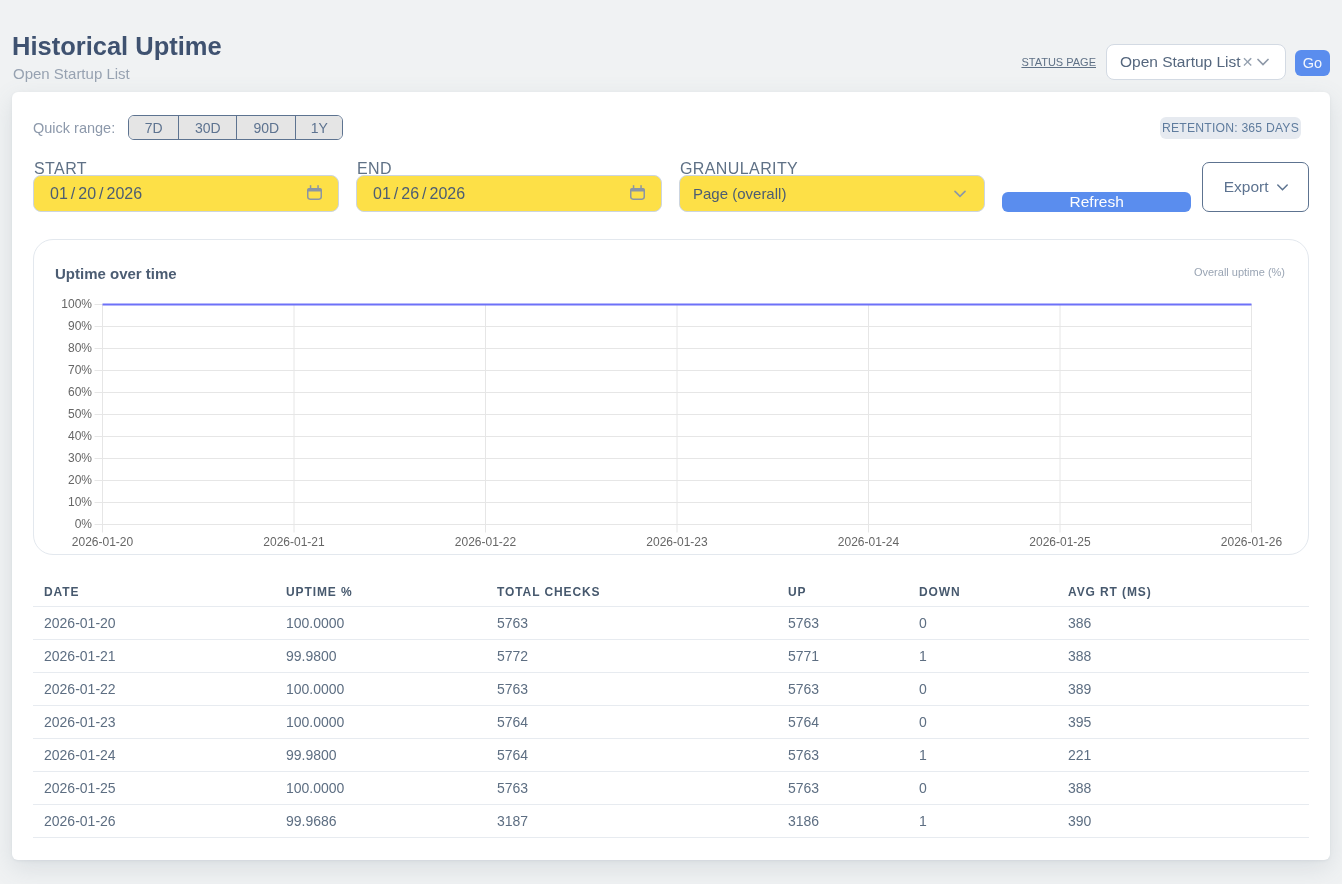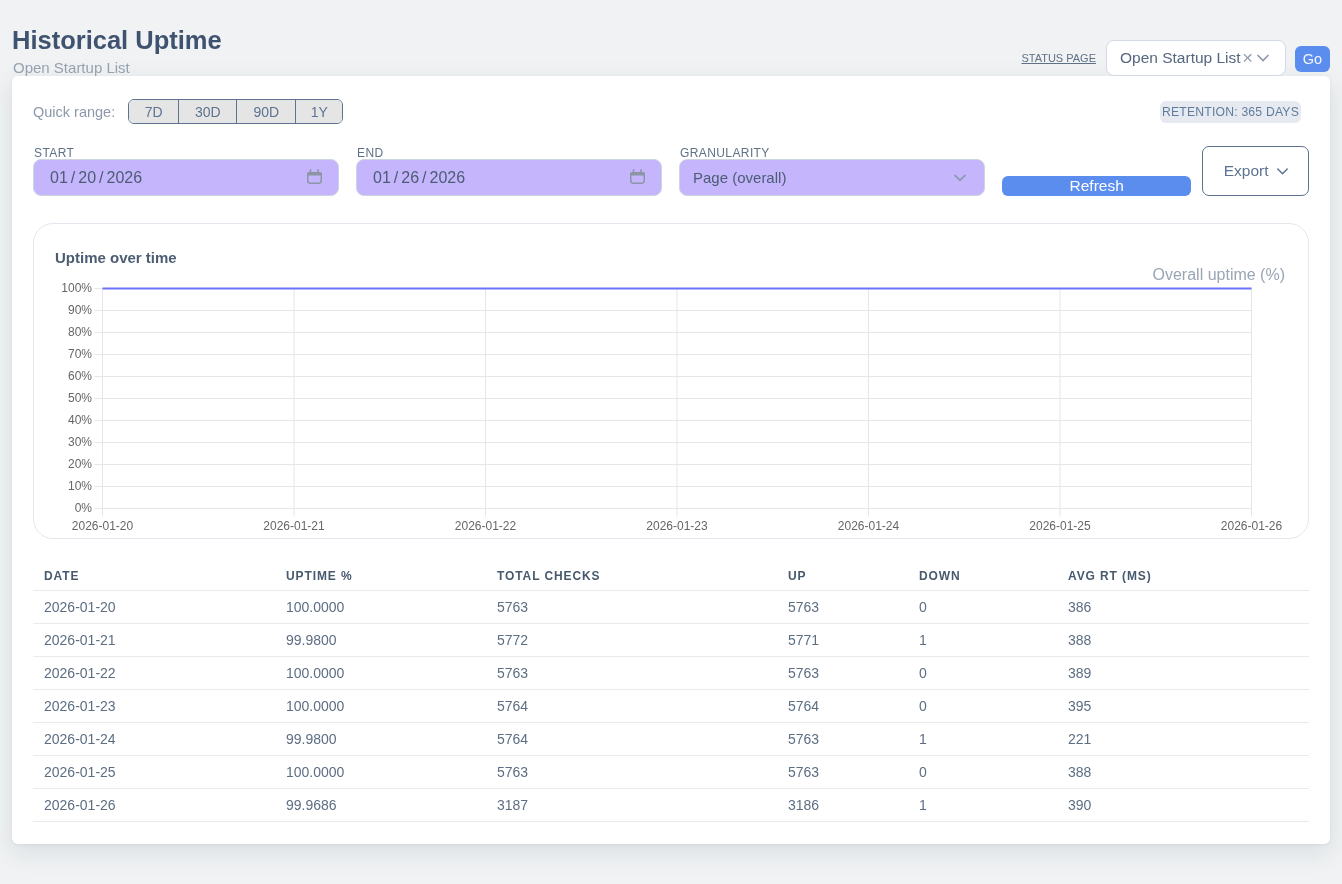--- a/index.html
+++ b/index.html
@@ -4,21 +4,21 @@
 <style>
 * { box-sizing: border-box; margin: 0; padding: 0; }
 html,body { width:1342px; height:884px; overflow:hidden; }
 body {
   background:#f0f2f3;
   font-family:"Liberation Sans", sans-serif;
   color:#4c5d73;
 }
 .page { padding:0 12px; }
 
-.topbar { display:flex; justify-content:space-between; align-items:flex-end; padding-top:5px; height:76px; }
+.topbar { display:flex; justify-content:space-between; align-items:center; padding-top:5px; height:76px;margin-top:16px; }
 h1 { font-size:25.5px; line-height:30px; font-weight:bold; color:#3f5270; }
 .sub { font-size:15px; line-height:17px; color:#97a2b1; margin-top:4px; margin-left:1px; }
 .sp-wrap { display:flex; align-items:center; margin-top:10px; }
 .sp-label { font-size:11px; color:#5f7186; letter-spacing:0; margin-right:10px;text-decoration:underline; }
 .sp-select { width:180px; height:36px; background:#fff; border:1px solid #d3dae3; border-radius:8px; display:flex; align-items:center; padding:0 17px 0 13px; }
 .sp-select .txt { font-size:15.5px; color:#55677e; white-space:nowrap; }
 .sp-select .x { font-size:14px; color:#94a0af; margin-left:1px; }
 .sp-select .chev { margin-left:4px; flex-shrink:0; }
 .go { width:35px; height:26px; margin-left:9px; margin-top:2px; background:#5a8dee; border:none; border-radius:6px; color:#f2f6fd; font-size:14.5px; font-family:inherit; }
 
@@ -27,33 +27,33 @@
 .row1 { display:flex; align-items:center; height:25px; }
 .ql { font-size:14.5px; color:#8d99ab; margin-right:13px; }
 .btngroup { display:flex; border:1px solid #5d7390; border-radius:6px; overflow:hidden; height:25px; }
 .btngroup button { background:#e5e5e5; border:none; border-left:1px solid #5d7390; color:#5d7390; font-size:14px; font-family:inherit; padding:0; text-align:center; }
 .btngroup button:first-child { border-left:none; }
 .bg1{width:49px;} .bg2{width:58px;} .bg3{width:59px;} .bg4{width:47px;}
 .badge { margin-left:auto; margin-right:8px; height:22px; background:#e6eaf0; border-radius:6px; display:flex; align-items:center; padding:0 2px; font-size:12.2px; color:#5f7c9e; letter-spacing:0.2px; }
 
 .row2 { display:flex; margin-top:22px; align-items:flex-end; }
 .field { margin-right:17px; }
-.flabel { font-size:12px; line-height:12px; color:#5f7186; letter-spacing:0.4px; margin-left:1px; }
-.fbox { width:306px; height:37px; border:1px solid #ccd5e0; border-radius:8px; background:#c4b5fd; display:flex; align-items:center; padding:0 13px; font-size:15px; color:#4c5d73; }
+.flabel { font-size:16px; line-height:12px; color:#5f7186; letter-spacing:0.4px; margin-left:1px; }
+.fbox { width:306px; height:37px; border:1px solid #ccd5e0; border-radius:8px; background:#fde047; display:flex; align-items:center; padding:0 13px; font-size:15px; color:#4c5d73; }
 .fbox .grow { flex:1; }
 .fbox.date { padding-left:16px; font-size:16px; }
 .sl { font-style:normal; margin:0 3px; }
 .cal { margin-right:3px; margin-bottom:3px; }
 .refresh { width:190px; height:20px; background:#5a8dee; color:#fdfdfe; border:none; border-radius:6px; font-size:15.5px; font-family:inherit; margin-right:11px; }
 .export { width:107px; height:50px; background:#fff; color:#5d7390; border:1px solid #5d7390; border-radius:7px; font-size:15.5px; font-family:inherit; display:flex; align-items:center; justify-content:center; }
 .export svg { margin-left:8px; }
 
 .panel { position:relative; margin-top:27px; border:1px solid #e3e8ee; border-radius:20px; height:316px; }
 .ptitle { position:absolute; left:21px; top:25px; font-size:15px; font-weight:bold; color:#4c5d73; }
-.plabel { position:absolute; right:23px; top:42px; font-size:16px; color:#9aa5b4; }
+.plabel { position:absolute; right:23px; top:26px; font-size:11px; color:#9aa5b4; }
 .panel svg.chart { position:absolute; left:0; top:0; }
 
 table { width:100%; border-collapse:collapse; margin-top:23px; table-layout:fixed; }
 col.c1{width:242px;} col.c2{width:211px;} col.c3{width:291px;} col.c4{width:131px;} col.c5{width:149px;}
 th { text-align:left; font-size:12px; line-height:14px; color:#47596e; letter-spacing:0.9px; padding:7px 0 7px 11px; border-bottom:1px solid #e7ebf0; }
 td { font-size:14px; color:#5d6e82; padding:0 0 0 11px; height:32px; line-height:32px; border-bottom:1px solid #e7ebf0; }
 </style>
 </head>
 <body>
 <div class="page">

